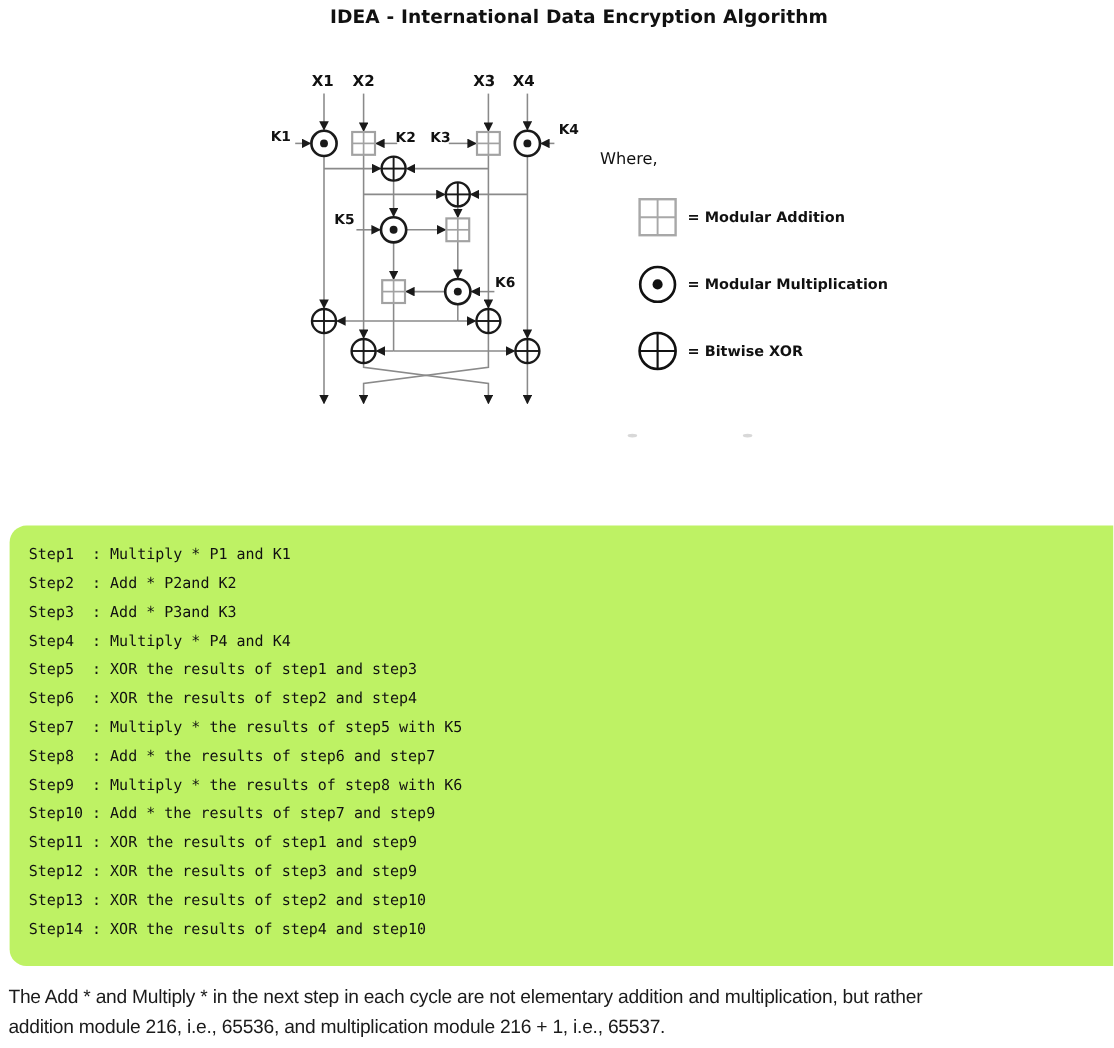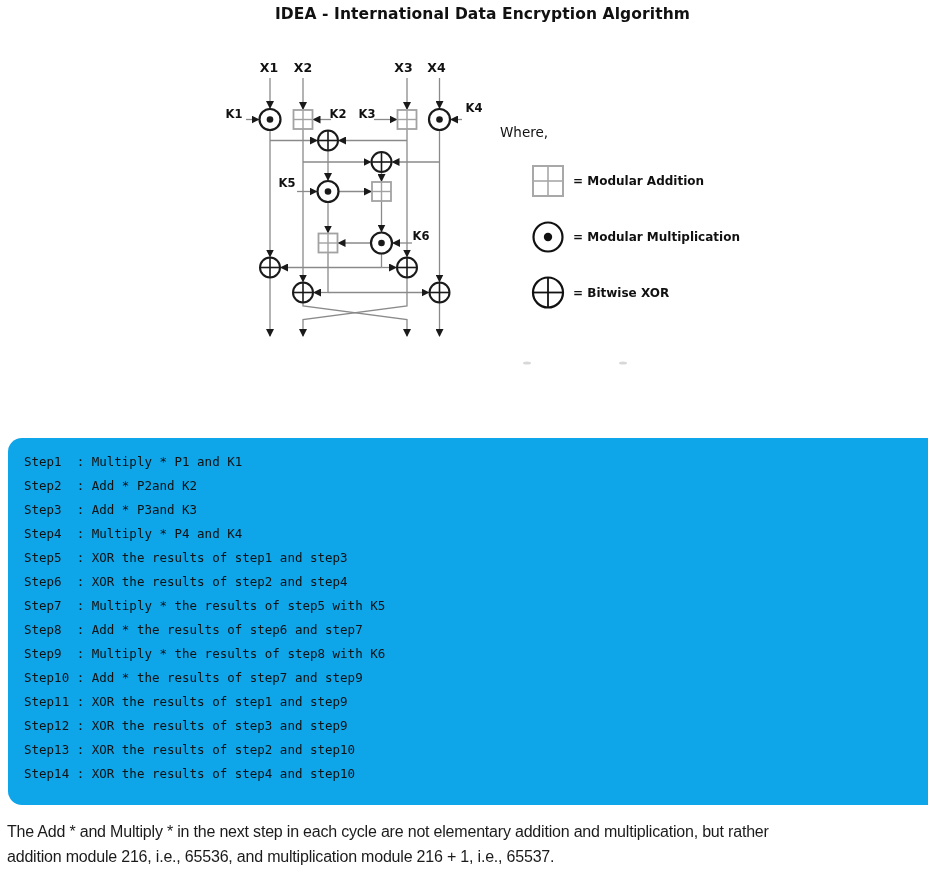--- a/index.html
+++ b/index.html
@@ -14,21 +14,21 @@
   .xorc{fill:#ffffff;stroke:#1a1a1a;stroke-width:2;}
   .xorl{stroke:#1a1a1a;stroke-width:1.6;}
   .addr{fill:#ffffff;stroke:#a2a2a2;stroke-width:1.8;}
   .addl{stroke:#a2a2a2;stroke-width:1.4;}
   .lbl{font-family:"DejaVu Sans",sans-serif;font-weight:bold;font-size:11.5px;fill:#111;text-anchor:middle;}
   .xlbl{font-family:"DejaVu Sans",sans-serif;font-weight:bold;font-size:12.5px;fill:#111;text-anchor:middle;}
   .legend-intro{font-family:"DejaVu Sans",sans-serif;font-size:13.5px;fill:#111;text-anchor:start;}
   .legend-lbl{font-family:"DejaVu Sans",sans-serif;font-weight:bold;font-size:12px;fill:#111;text-anchor:start;}
   .smudge{fill:#d8d8d8;}
   .heading{position:absolute;top:393px;left:8px;font-size:20px;color:#1c1c1c;letter-spacing:0.2px;}
-  .steps-box{position:absolute;top:438px;left:8px;width:920px;height:367px;background:#0ea5e9;
+  .steps-box{position:absolute;top:438px;left:8px;width:920px;height:367px;background:#bef264;
              border-radius:14px 0 0 14px;box-sizing:border-box;}
   .steps-box pre{margin:0;padding:12px 0 0 16px;font-family:"DejaVu Sans Mono",monospace;
                  font-size:12.5px;line-height:24px;color:#111;}
   .footer{position:absolute;top:819px;left:7px;width:916px;font-family:"Liberation Sans",sans-serif;
           font-size:16px;line-height:25px;letter-spacing:-0.2px;color:#1b1b1b;white-space:pre-line;}
 </style>
 </head>
 <body>
 
 <div class="page">

